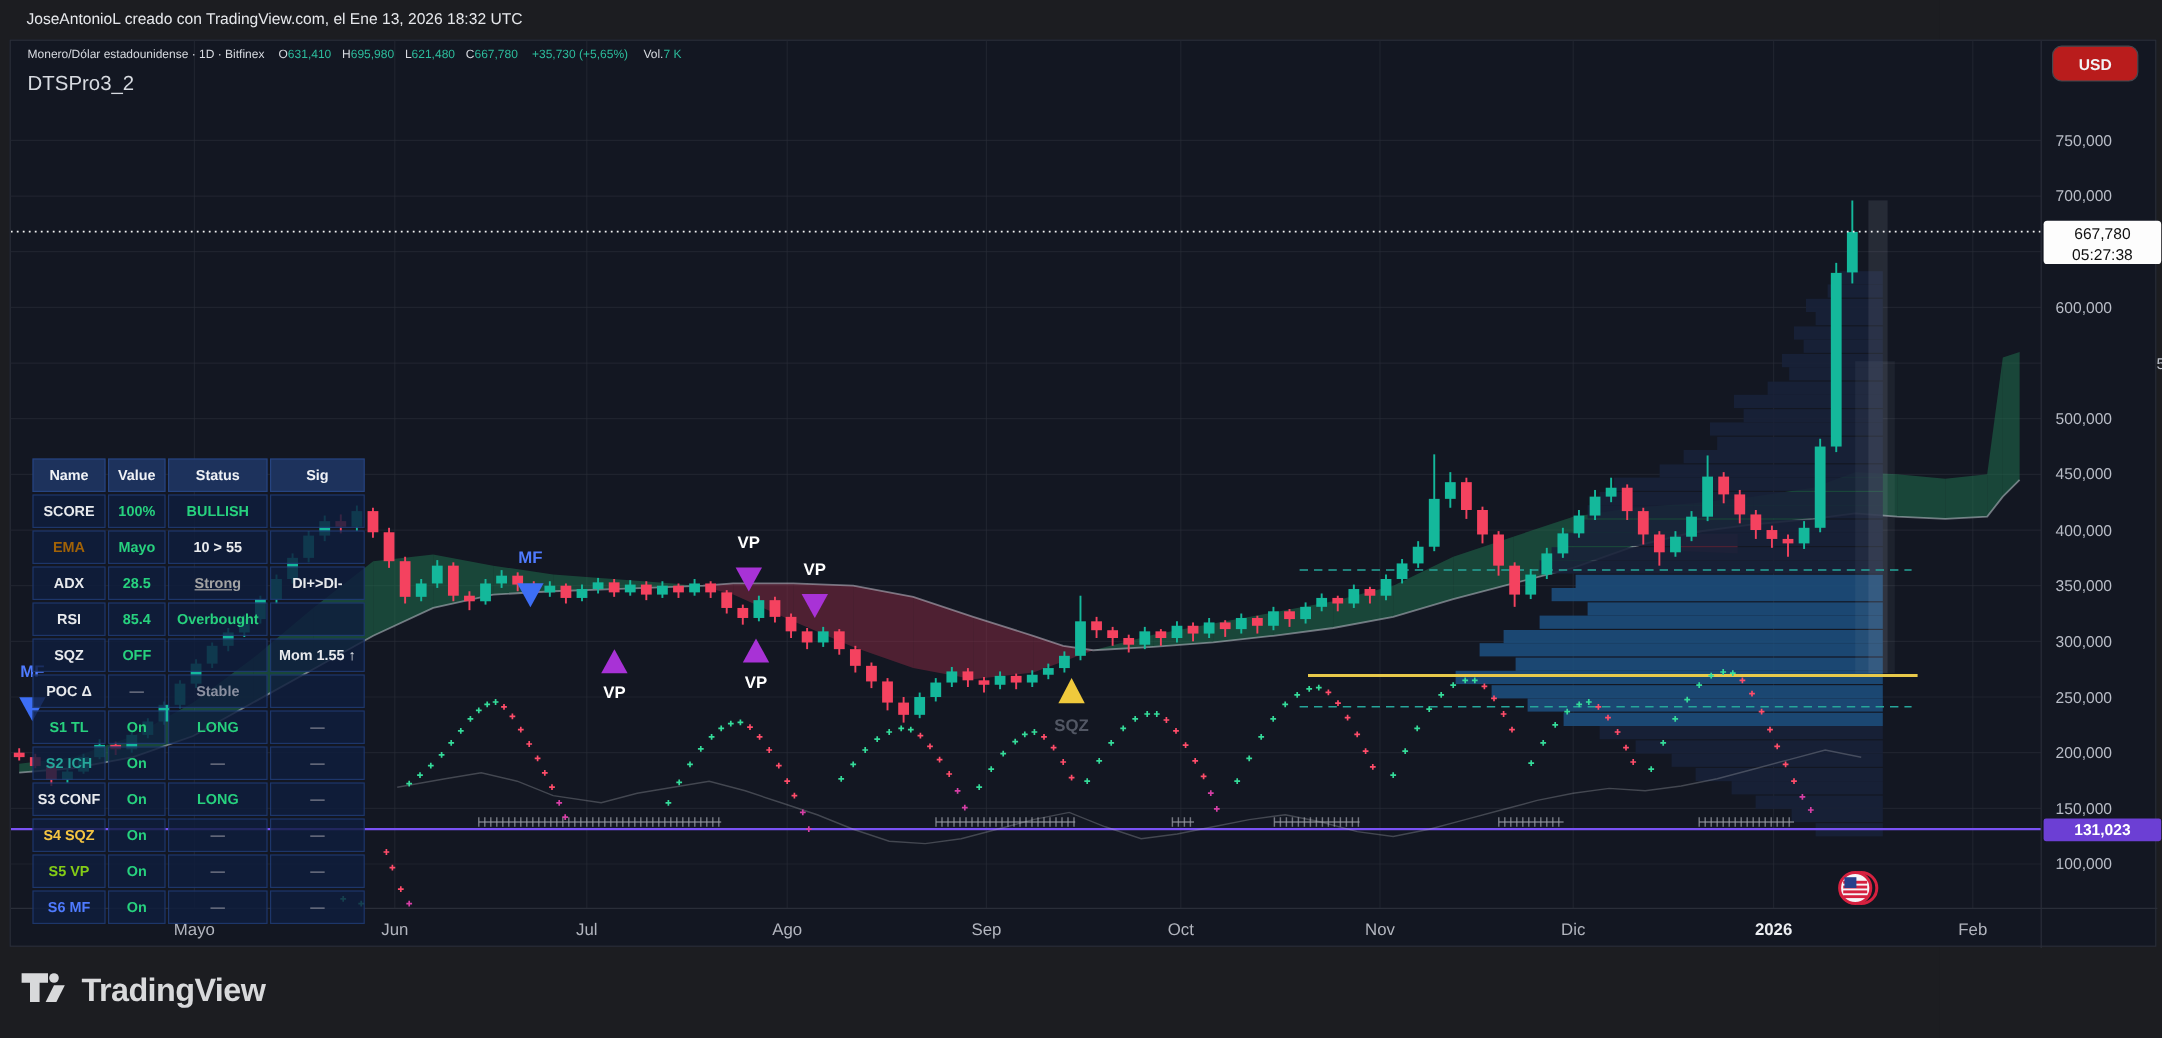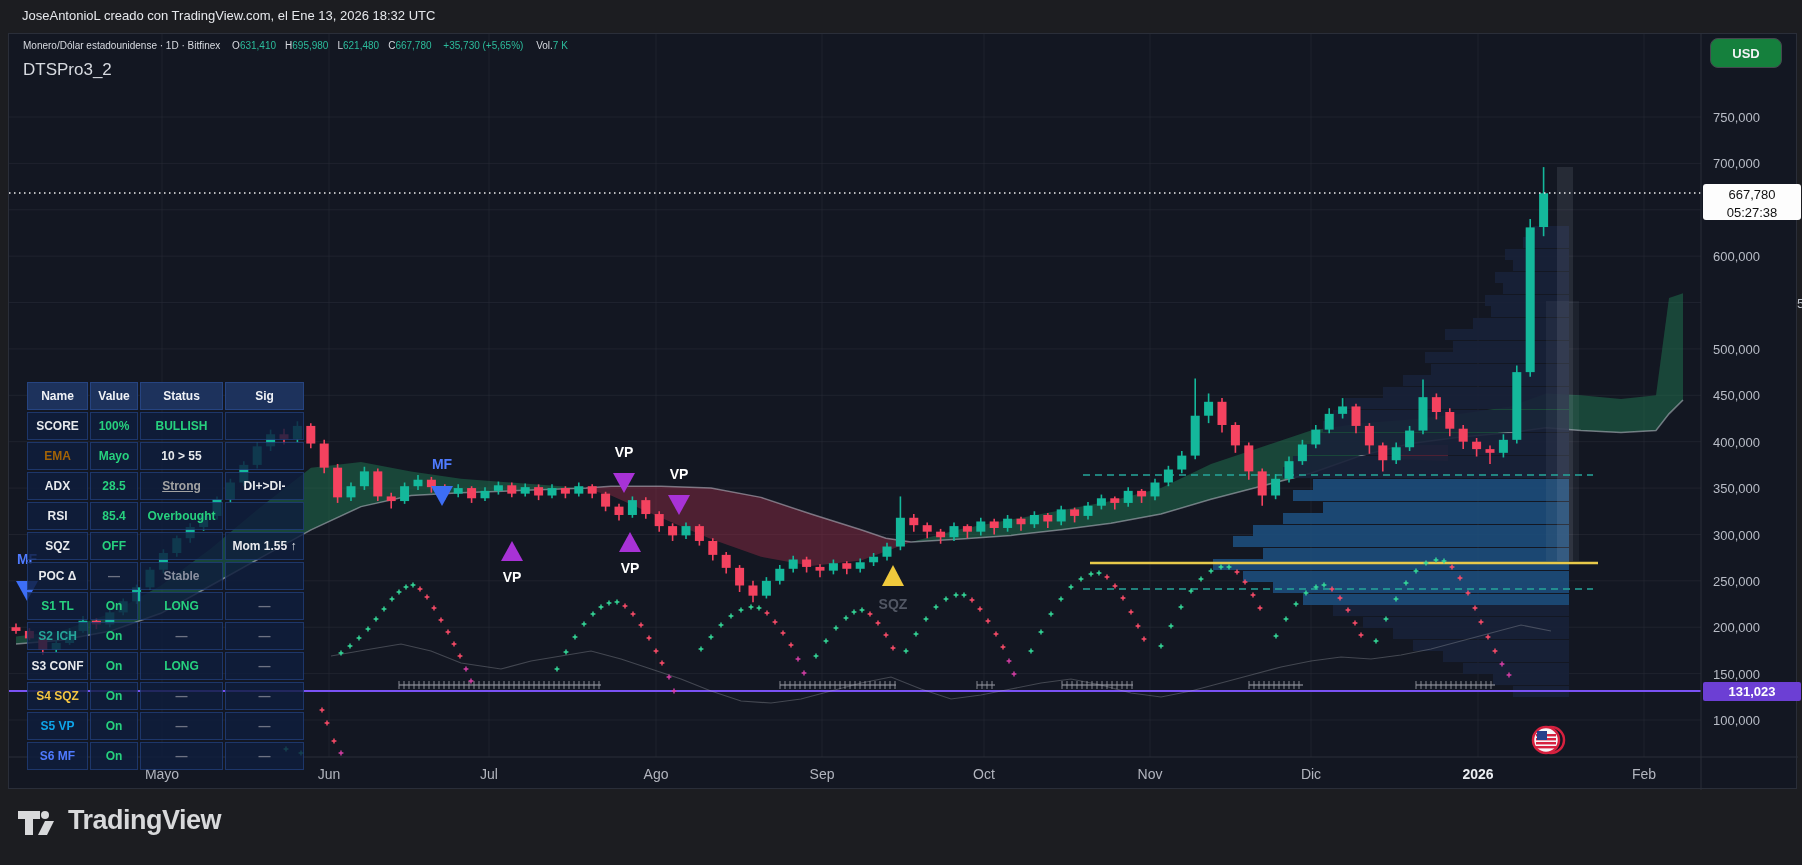--- a/index.html
+++ b/index.html
@@ -15,21 +15,21 @@
                 background:#131722; border:1px solid #2a2e39; }
   #chart-svg { position:absolute; left:0; top:0; }
 
   
   #legend { position:absolute; left:14px; top:6px; font-size:10px; color:#d7dae0; white-space:nowrap; }
   #legend .val { color:#2cbc9c; }
   #legend .letter { color:#d7dae0; }
   #indicator-name { position:absolute; left:14px; top:26px; font-size:17px; color:#d7dae0; }
 
   
-  #usd-btn { position:absolute; right:14px; top:4px; width:72px; height:30px; background:#15803d;
+  #usd-btn { position:absolute; right:14px; top:4px; width:72px; height:30px; background:#b91c1c;
              border:1.5px solid #45484f; border-radius:8px; color:#f2f3f5; font-size:13px; font-weight:bold;
              display:flex; align-items:center; justify-content:center; cursor:pointer; }
 
   
   .pl { position:absolute; left:1710px; transform:translateY(-50%); font-size:13px; color:#b8bcc6; }
   #cur-price-box { position:absolute; left:1694px; top:150px; width:98px; height:36px; background:#fdfdfd;
                    border-radius:3px; color:#111; font-size:13px; text-align:center; line-height:1.35; padding-top:2px; }
   #level-box { position:absolute; left:1694px; top:648px; width:98px; height:19px; background:#6c3fd4;
                border-radius:2px; color:#fff; font-size:13px; font-weight:bold; text-align:center; line-height:19px; }
 
@@ -39,21 +39,21 @@
 
   
   #ind-table { position:absolute; left:18px; top:348px; display:grid;
                grid-template-columns:61px 48px 83px 79px; grid-auto-rows:28px; gap:2px;
                font-size:12px; font-weight:bold; }
   #ind-table .cell { background:rgba(15,29,61,0.82); border:1px solid rgba(52,98,190,0.38);
                      display:flex; align-items:center; justify-content:center; white-space:nowrap; overflow:hidden; }
   #ind-table .hcell { background:rgba(30,52,96,0.95); color:#f0f2f6; }
 
   
-  #footer { position:absolute; left:16px; top:805px; display:flex; align-items:flex-start; color:#d8d9db; }
+  #footer { position:absolute; left:16px; top:805px; display:flex; align-items:flex-end; color:#d8d9db; }
   #footer svg { display:block; }
   #footer .word { font-size:27px; font-weight:bold; letter-spacing:-0.5px; margin-left:10px; color:#d8d9db; }
 </style>
 </head>
 <body>
 
 <div id="stage">
 
   <div id="attribution">JoseAntonioL creado con TradingView.com, el Ene 13, 2026 18:32 UTC</div>
 
@@ -768,21 +768,21 @@
         <div class="cell" style="color: rgb(110, 115, 131);">—</div>
         <div class="cell" style="color: rgb(110, 115, 131);">—</div>
         <div class="cell" style="color: rgb(232, 234, 237);">S3 CONF</div>
         <div class="cell" style="color: rgb(39, 209, 126);">On</div>
         <div class="cell" style="color: rgb(39, 209, 126);">LONG</div>
         <div class="cell" style="color: rgb(110, 115, 131);">—</div>
         <div class="cell" style="color: rgb(245, 197, 66);">S4 SQZ</div>
         <div class="cell" style="color: rgb(39, 209, 126);">On</div>
         <div class="cell" style="color: rgb(110, 115, 131);">—</div>
         <div class="cell" style="color: rgb(110, 115, 131);">—</div>
-        <div class="cell" style="color: #0ea5e9;">S5 VP</div>
+        <div class="cell" style="color: #84cc16;">S5 VP</div>
         <div class="cell" style="color: rgb(39, 209, 126);">On</div>
         <div class="cell" style="color: rgb(110, 115, 131);">—</div>
         <div class="cell" style="color: rgb(110, 115, 131);">—</div>
         <div class="cell" style="color: rgb(79, 123, 255);">S6 MF</div>
         <div class="cell" style="color: rgb(39, 209, 126);">On</div>
         <div class="cell" style="color: rgb(110, 115, 131);">—</div>
         <div class="cell" style="color: rgb(110, 115, 131);">—</div>
       </div>
   </div>
 

